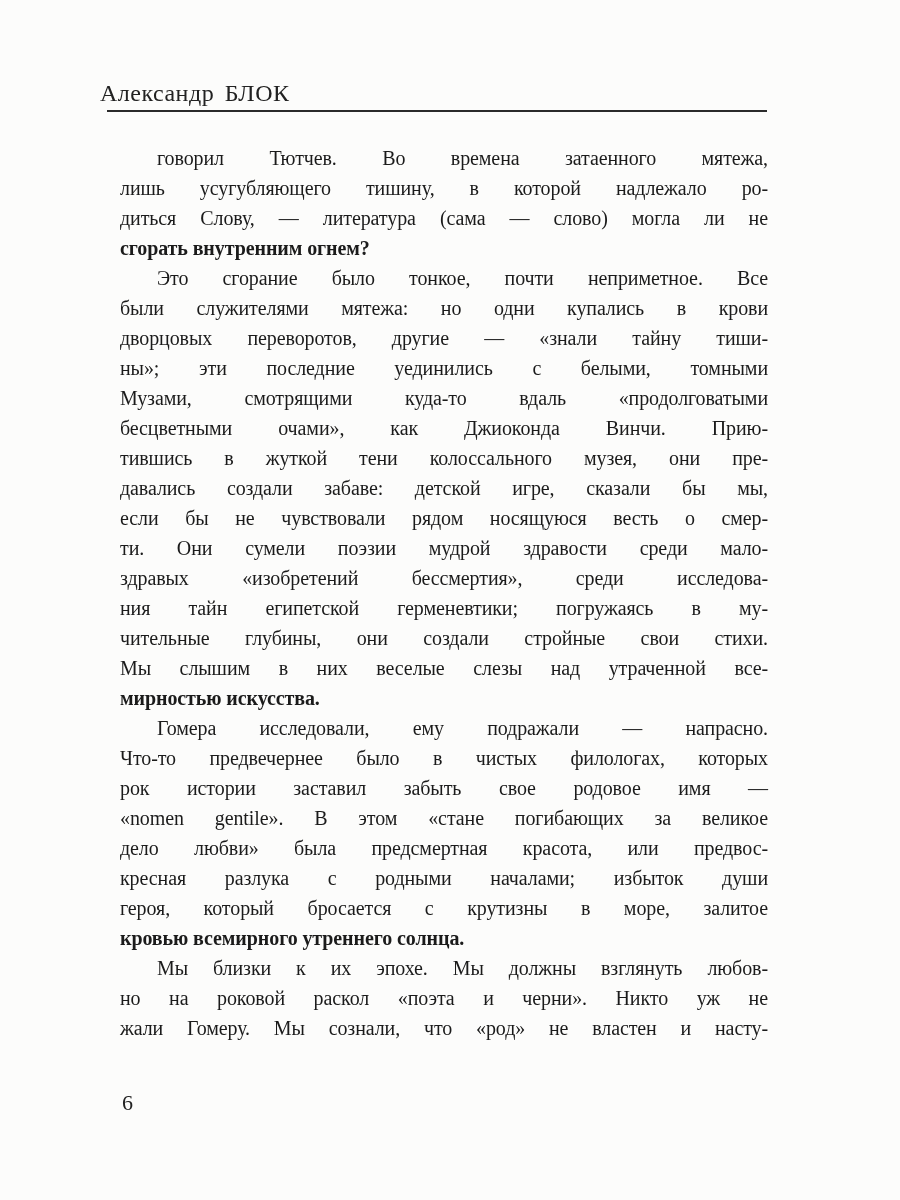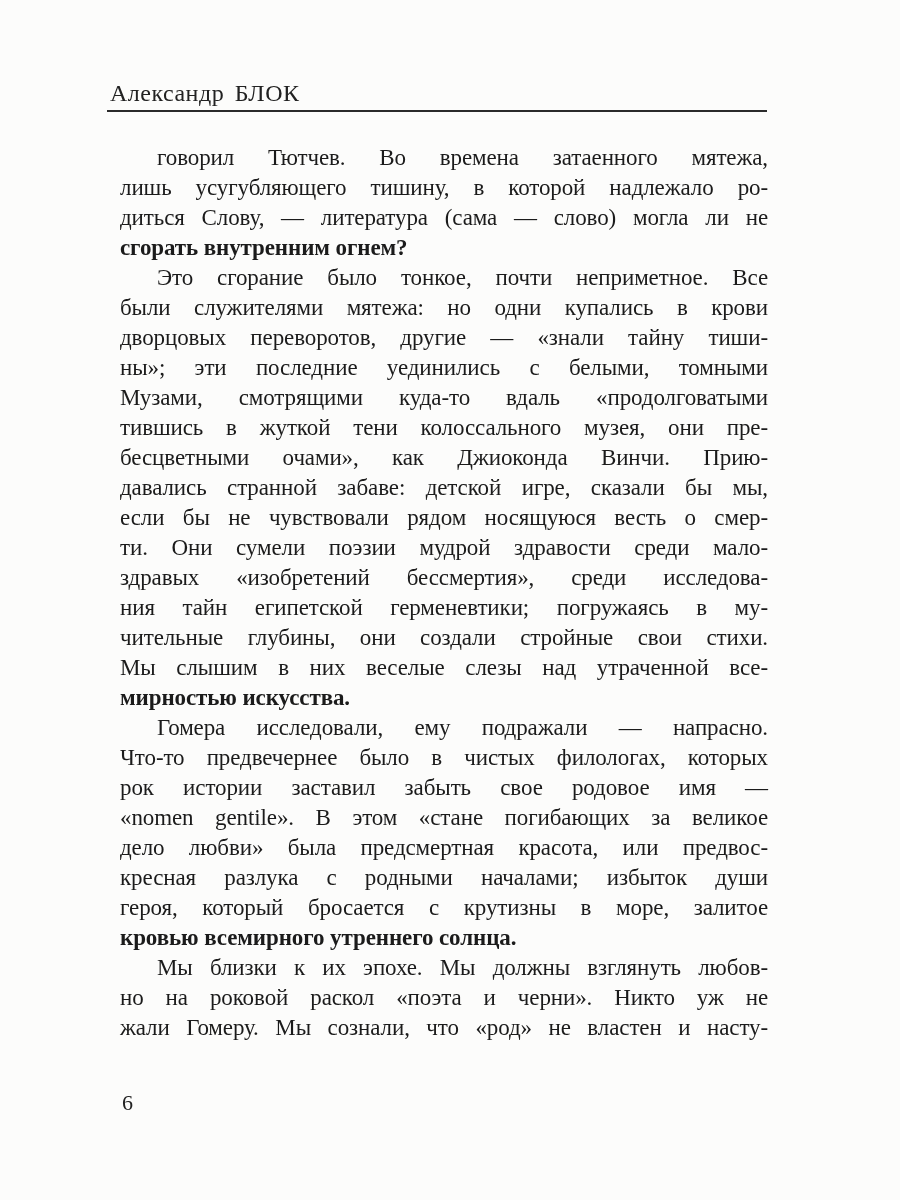--- a/index.html
+++ b/index.html
@@ -13,41 +13,41 @@
     overflow: hidden;
   }
   .page {
     position: relative;
     width: 900px;
     height: 1200px;
     background: #fcfcfb;
   }
   .running-head {
     position: absolute;
-    left: 110px;
+    left: 100px;
     top: 80px;
     font-size: 24px;
     letter-spacing: 0.5px;
     color: #222;
     word-spacing: 4px;
   }
   .head-rule {
     position: absolute;
     left: 107px;
     top: 110px;
     width: 660px;
     height: 2px;
     background: #2b2b2b;
   }
   .body-text {
     position: absolute;
     left: 120px;
     top: 143px;
     width: 648px;
-    font-size: 23px;
+    font-size: 20px;
     line-height: 30px;
     letter-spacing: -0.1px;
   }
   .line {
     height: 30px;
     text-align: justify;
     text-align-last: justify;
     white-space: normal;
   }
   .line.first {
@@ -74,23 +74,23 @@
   <main class="body-text">
       <div class="line first">говорил Тютчев. Во времена затаенного мятежа,</div>
       <div class="line">лишь усугубляющего тишину, в которой надлежало ро-</div>
       <div class="line">диться Слову, — литература (сама — слово) могла ли не</div>
       <div class="line endpara">сгорать внутренним огнем?</div>
       <div class="line first">Это сгорание было тонкое, почти неприметное. Все</div>
       <div class="line">были служителями мятежа: но одни купались в крови</div>
       <div class="line">дворцовых переворотов, другие — «знали тайну тиши-</div>
       <div class="line">ны»; эти последние уединились с белыми, томными</div>
       <div class="line">Музами, смотрящими куда-то вдаль «продолговатыми</div>
+      <div class="line">бесцветными очами», как Джиоконда Винчи. Прию-</div>
       <div class="line">тившись в жуткой тени колоссального музея, они пре-</div>
-      <div class="line">бесцветными очами», как Джиоконда Винчи. Прию-</div>
-      <div class="line">давались странной забаве: детской игре, сказали бы мы,</div>
+      <div class="line">давались создали забаве: детской игре, сказали бы мы,</div>
       <div class="line">если бы не чувствовали рядом носящуюся весть о смер-</div>
       <div class="line">ти. Они сумели поэзии мудрой здравости среди мало-</div>
       <div class="line">здравых «изобретений бессмертия», среди исследова-</div>
       <div class="line">ния тайн египетской герменевтики; погружаясь в му-</div>
       <div class="line">чительные глубины, они создали стройные свои стихи.</div>
       <div class="line">Мы слышим в них веселые слезы над утраченной все-</div>
       <div class="line endpara">мирностью искусства.</div>
       <div class="line first">Гомера исследовали, ему подражали — напрасно.</div>
       <div class="line">Что-то предвечернее было в чистых филологах, которых</div>
       <div class="line">рок истории заставил забыть свое родовое имя —</div>

